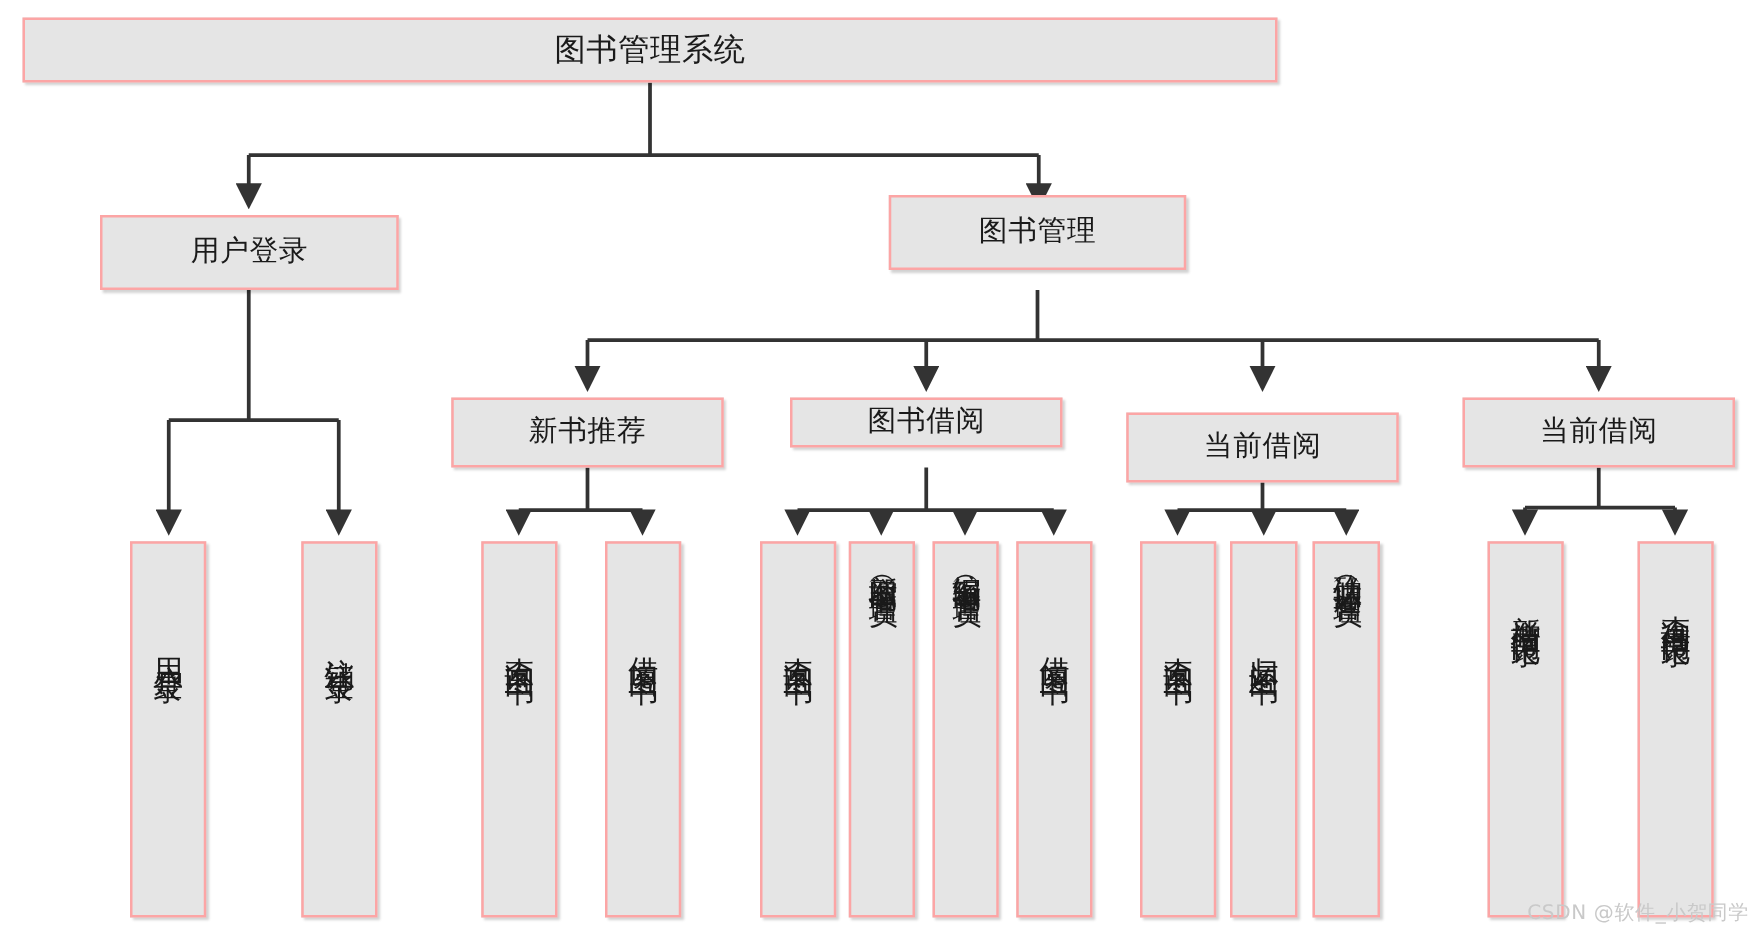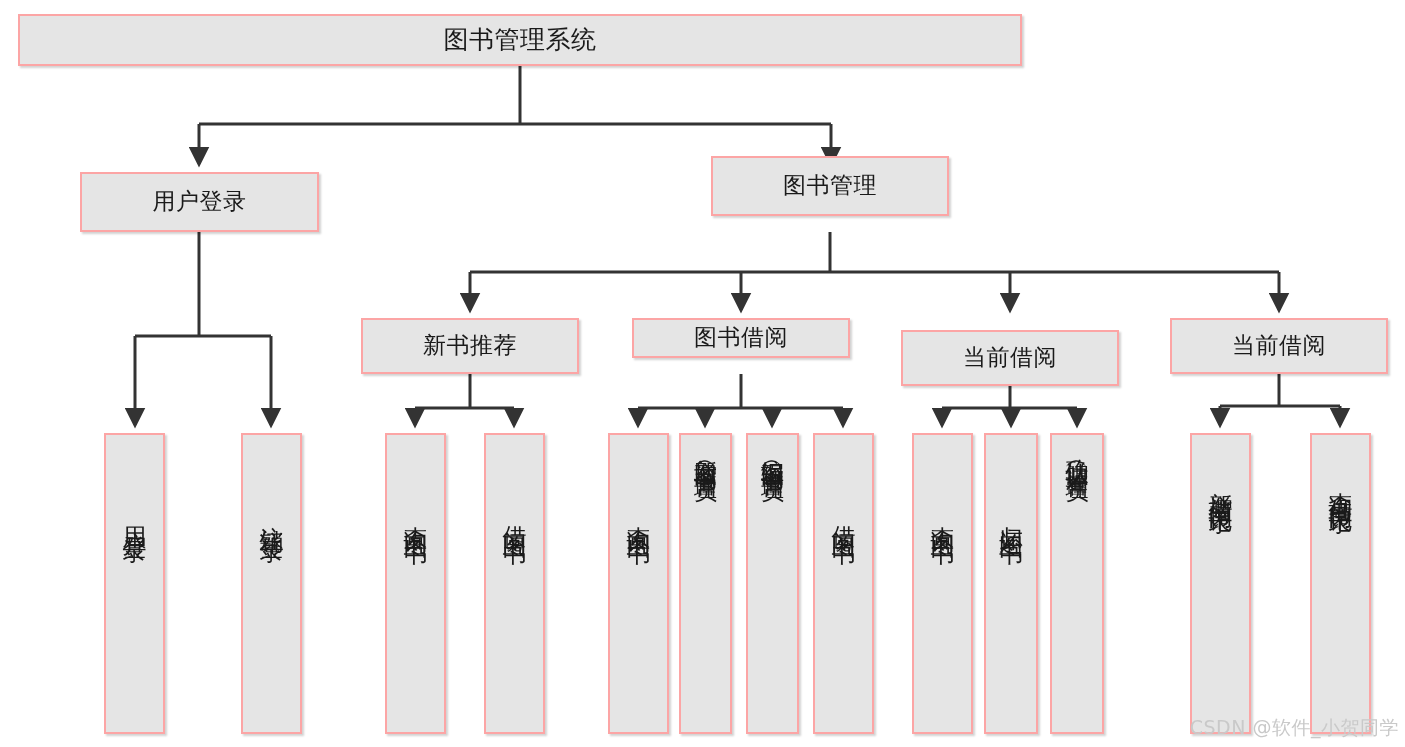--- a/index.html
+++ b/index.html
@@ -59,21 +59,21 @@
     padding-top: 14px;
   }
   .leaf-tall {
     align-items: flex-start;
     padding-top: 6px;
   }
   .watermark {
     position: absolute;
     right: 6px;
     bottom: 6px;
-    font-size: 19px;
+    font-size: 16px;
     color: #c9c9c9;
     letter-spacing: 0.5px;
     z-index: 6;
     white-space: nowrap;
   }
 </style>
 </head>
 <body>
 
 <div id="canvas">

